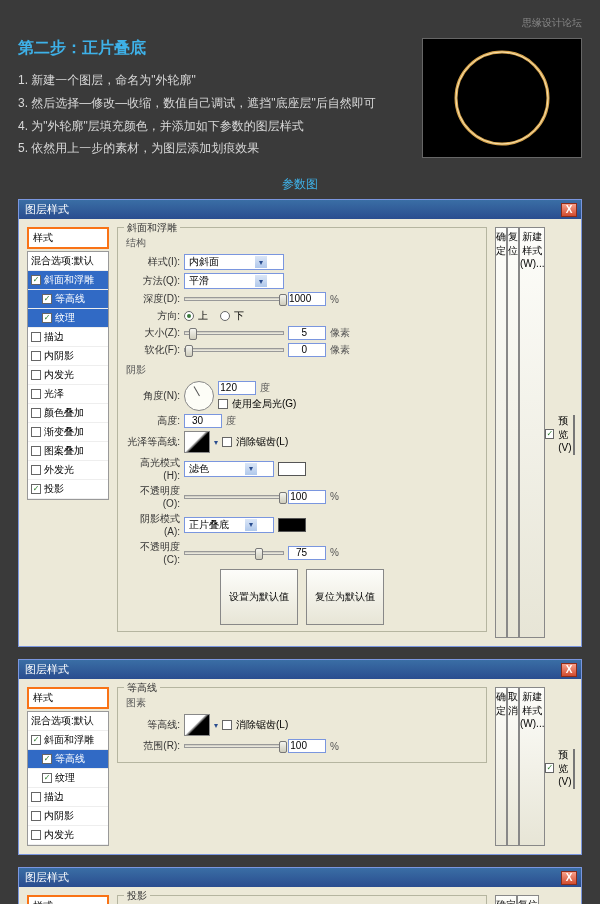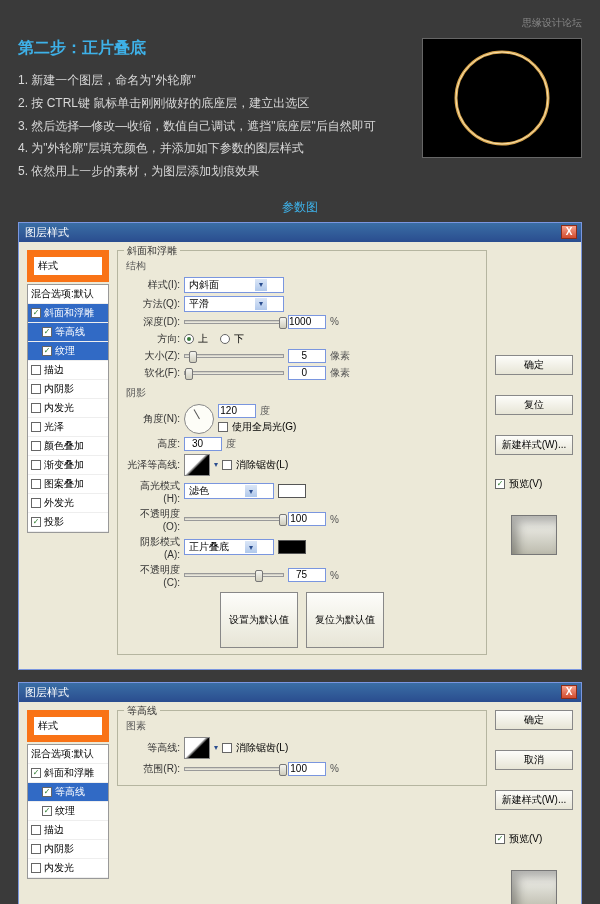--- a/index.html
+++ b/index.html
@@ -11,21 +11,21 @@
   .title { color:#3eb1e8; font-size:16px; font-weight:bold; margin-bottom:10px; }
   .steps { color:#d8d8d8; font-size:12px; line-height:1.9; }
   .ring-box { width:160px; height:120px; background:#000; border:1px solid #666; display:flex; align-items:center; justify-content:center; }
   .ring-box svg { display:block; }
   .subtitle { text-align:center; color:#3eb1e8; margin:16px 0 6px; font-size:12px; }
   .dialog { background:#ece9d8; border:1px solid #7a96df; margin-bottom:12px; font-size:11px; color:#000; }
   .titlebar { background:linear-gradient(#3a6ea5,#2a4d8f); color:#fff; display:flex; align-items:center; justify-content:space-between; padding:2px 4px 2px 6px; font-size:11px; }
   .titlebar .closebtn { width:16px; height:14px; background:linear-gradient(#f7a08b,#d14b2e); border:1px solid #8a2c1a; color:#fff; font-weight:bold; display:flex; align-items:center; justify-content:center; font-size:10px; line-height:1; }
   .dlg-body { display:flex; padding:8px; gap:8px; }
   .style-col { width:82px; }
-  .style-head { background:#fff; border:7px solid #f97316; padding:2px 4px; margin-bottom:2px; font-size:10px; }
+  .style-head { background:#fff; border:2px solid #f97316; padding:2px 4px; margin-bottom:2px; font-size:10px; }
   .style-list { border:1px solid #999; background:#fff; }
   .style-item { display:flex; align-items:center; gap:3px; padding:2px 3px; font-size:10px; border-bottom:1px solid #eee; }
   .style-item.sel { background:#316ac5; color:#fff; }
   .style-item.sub { padding-left:14px; }
   .chk { width:10px; height:10px; border:1px solid #666; background:#fff; display:inline-flex; align-items:center; justify-content:center; font-size:8px; line-height:1; color:#2a7a2a; }
   .chk.on::before { content:"✓"; }
   .mid { flex:1; }
   .group { border:1px solid #b5b5a0; padding:6px; margin-bottom:6px; position:relative; }
   .group-title { position:absolute; top:-7px; left:6px; background:#ece9d8; padding:0 3px; font-size:10px; color:#333; }
   .row { display:flex; align-items:center; gap:4px; margin:3px 0; font-size:10px; }
@@ -35,41 +35,40 @@
   .slider { height:4px; background:linear-gradient(#c9c7bc,#f3f1e7); border:1px solid #999; position:relative; }
   .slider .thumb { position:absolute; top:-4px; width:8px; height:12px; background:linear-gradient(#f5f5f0,#cfcdbd); border:1px solid #777; border-radius:2px; }
   .numbox { width:38px; height:14px; border:1px solid #7a96df; background:#fff; text-align:right; padding-right:18px; font-size:10px; }
   .unit { color:#555; }
   .radio { width:10px; height:10px; border:1px solid #666; border-radius:50%; background:#fff; display:inline-flex; align-items:center; justify-content:center; }
   .radio.on::before { content:""; width:4px; height:4px; background:#3a7a3a; border-radius:50%; display:block; }
   .anglebox { width:30px; height:30px; border:1px solid #888; border-radius:50%; background:#fdfdf7; position:relative; }
   .anglebox .hand { position:absolute; width:1px; height:11px; background:#555; left:50%; top:3px; transform-origin:bottom center; }
   .colorswatch { width:28px; height:14px; border:1px solid #555; }
   .gloss { width:26px; height:22px; border:1px solid #888; background:linear-gradient(135deg,#fff 0%,#fff 45%, #000 55%, #000 100%); }
-  .rt-col { width:78px; display:flex; flex-direction:column; gap:20px; align-items:stretch;justify-content:center; }
+  .rt-col { width:78px; display:flex; gap:0; align-items:stretch; }
   .btn { border:1px solid #888; background:linear-gradient(#fdfdfa,#e7e5d6); padding:2px 0; font-size:10px; text-align:center; color:#000; }
   .preview-chk { display:flex; align-items:center; gap:4px; font-size:10px; margin-top:2px; }
   .prev-box { width:46px; height:40px; border:1px solid #777; background:linear-gradient(#f8f8f4,#bdbcae); margin-top:4px; box-shadow:inset 6px 6px 10px rgba(0,0,0,.3); align-self:center; }
   .btm-row { display:flex; gap:8px; justify-content:center; margin-top:4px; }
   .btm-row .btn { padding:20px 8px; }
 </style>
 </head>
 <body>
 
 <div class="page">
   <div class="top-bar">
       <span>思缘设计论坛</span>
     </div>
 
   <div class="header-row">
     <div class="header-text">
       <div class="title">第二步：正片叠底</div>
       <div class="steps">
         <div>1. 新建一个图层，命名为"外轮廓"</div>
-        <div>2. 按 CTRL键  鼠标单击刚刚做好的底座层，建立出选区</div>
         <div>3. 然后选择—修改—收缩，数值自己调试，遮挡"底座层"后自然即可</div>
         <div>4. 为"外轮廓"层填充颜色，并添加如下参数的图层样式</div>
         <div>5. 依然用上一步的素材，为图层添加划痕效果</div>
       </div>
     </div>
     <div class="ring-box">
       <svg width="110" height="110">
           <circle cx="55" cy="55" r="46" fill="none" stroke="#d9a64e" stroke-width="3"></circle>
           <circle cx="55" cy="55" r="46" fill="none" stroke="#f6e0b0" stroke-width="1"></circle>
         </svg>

